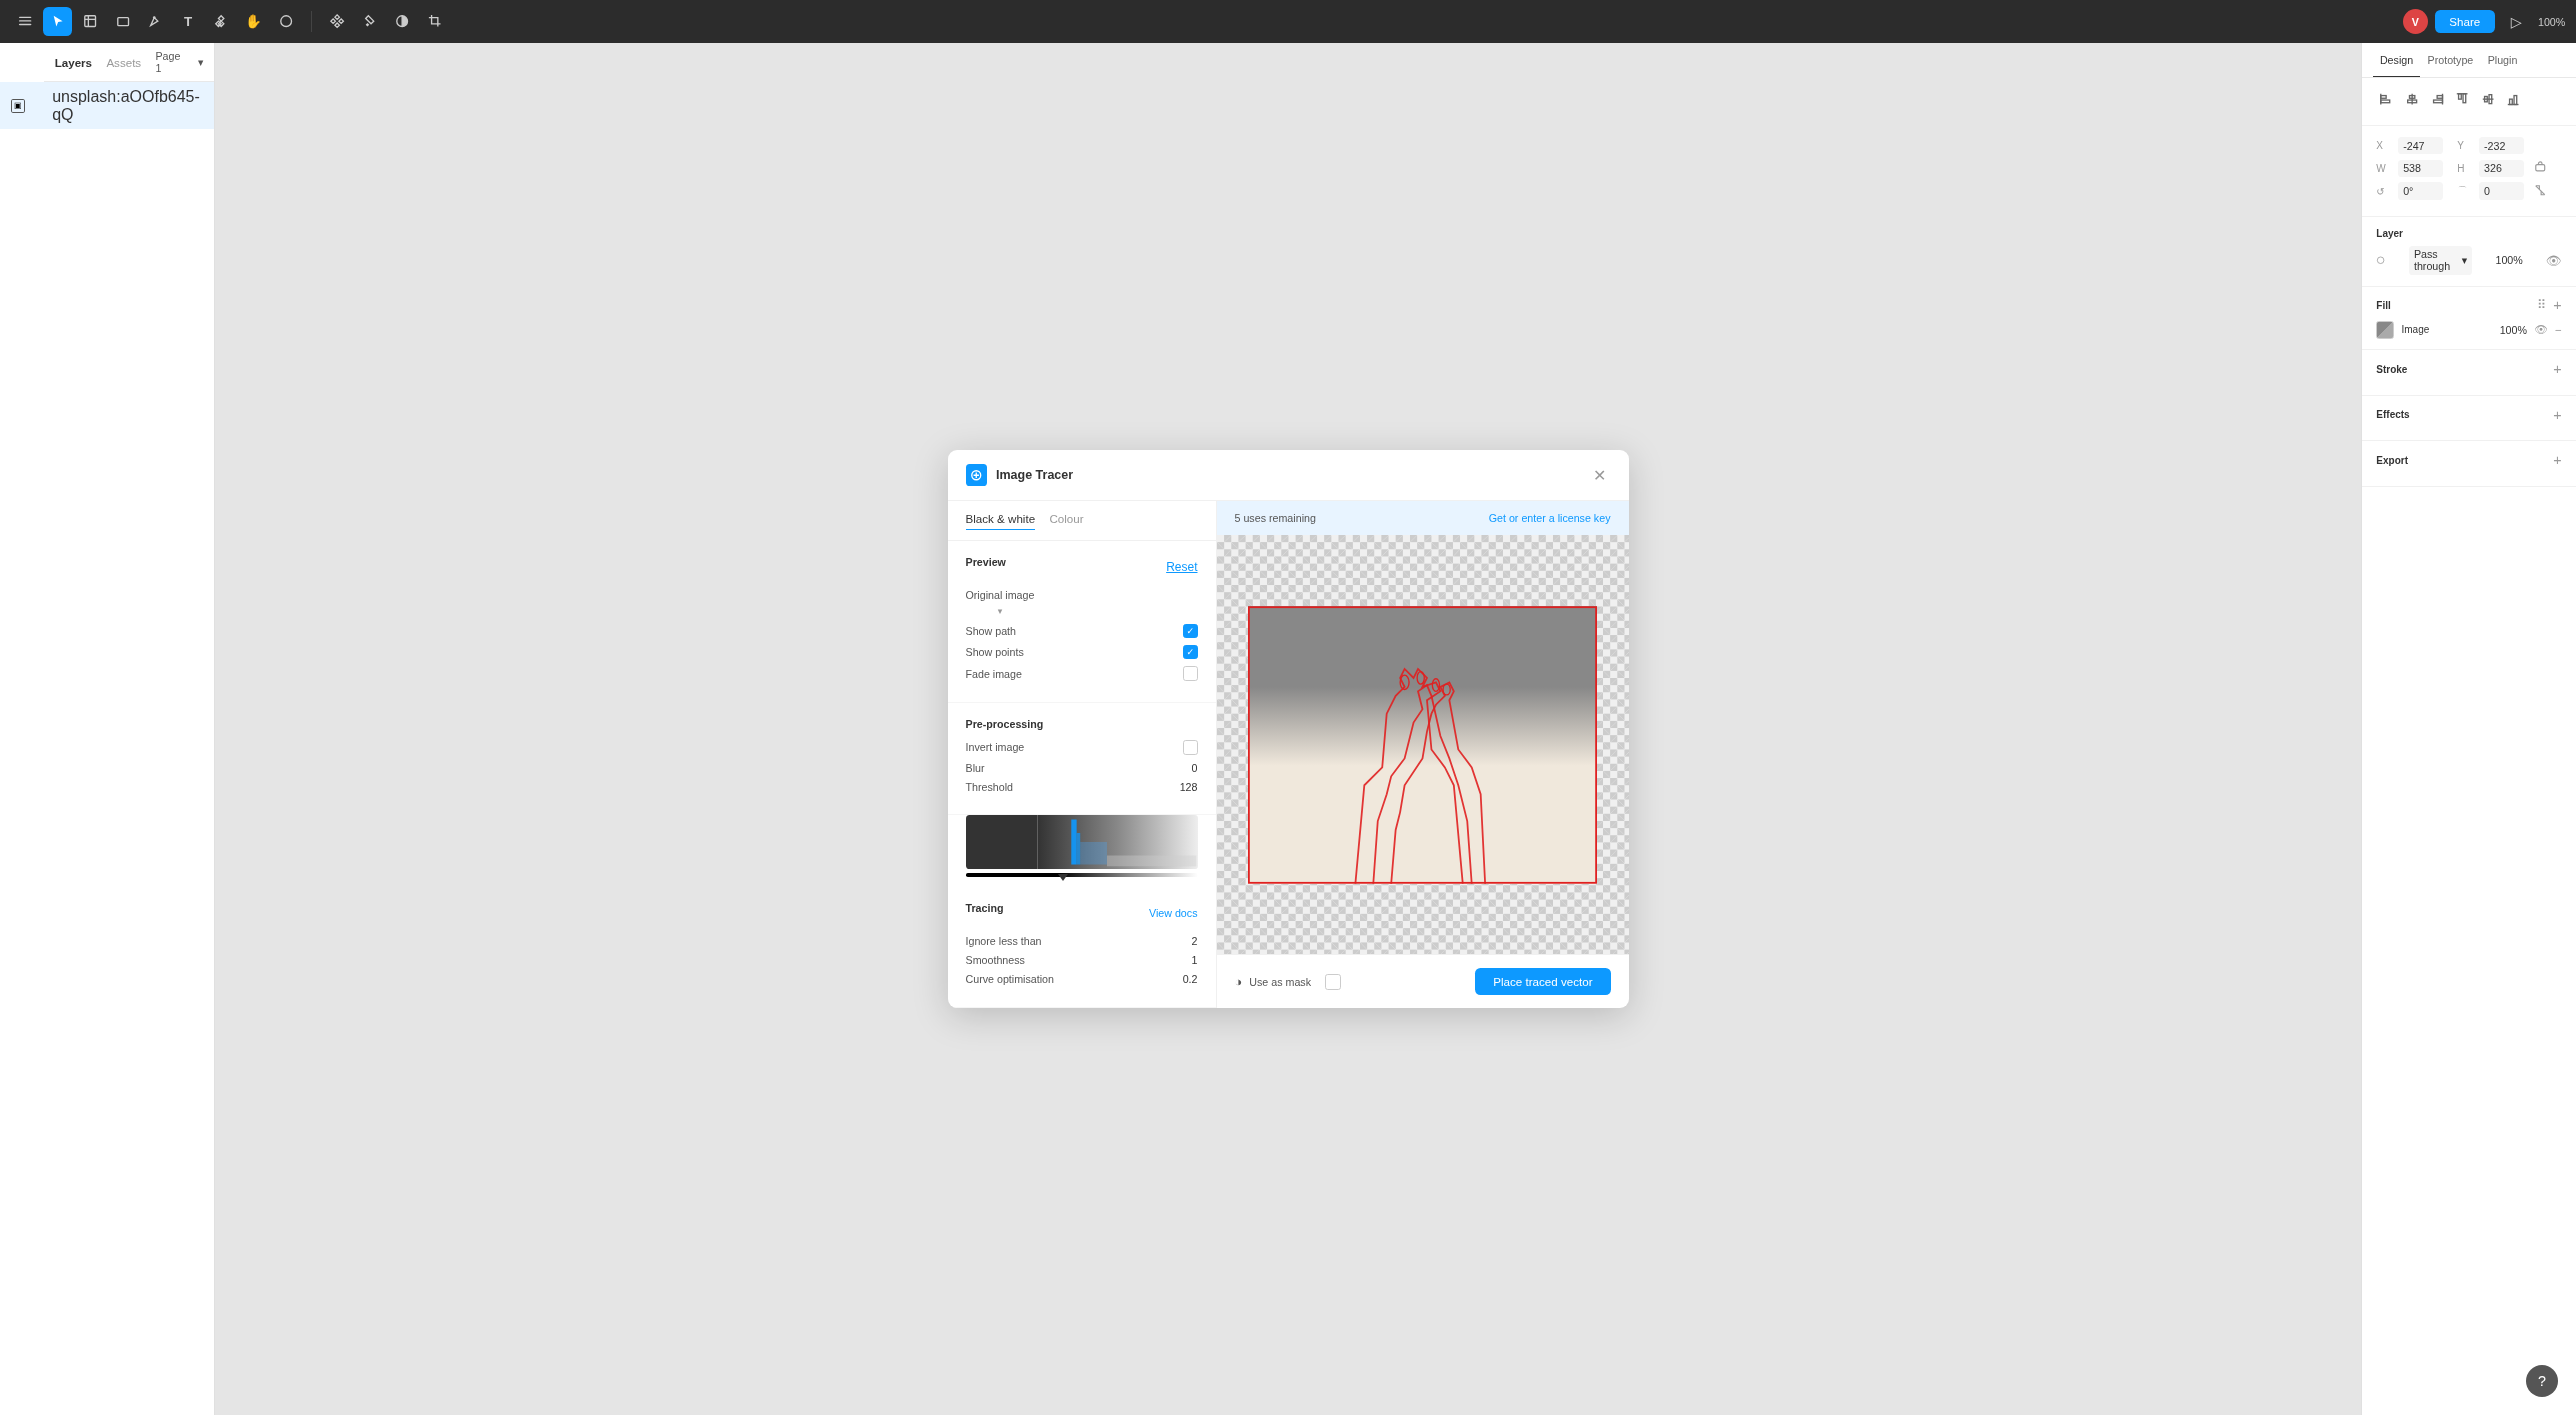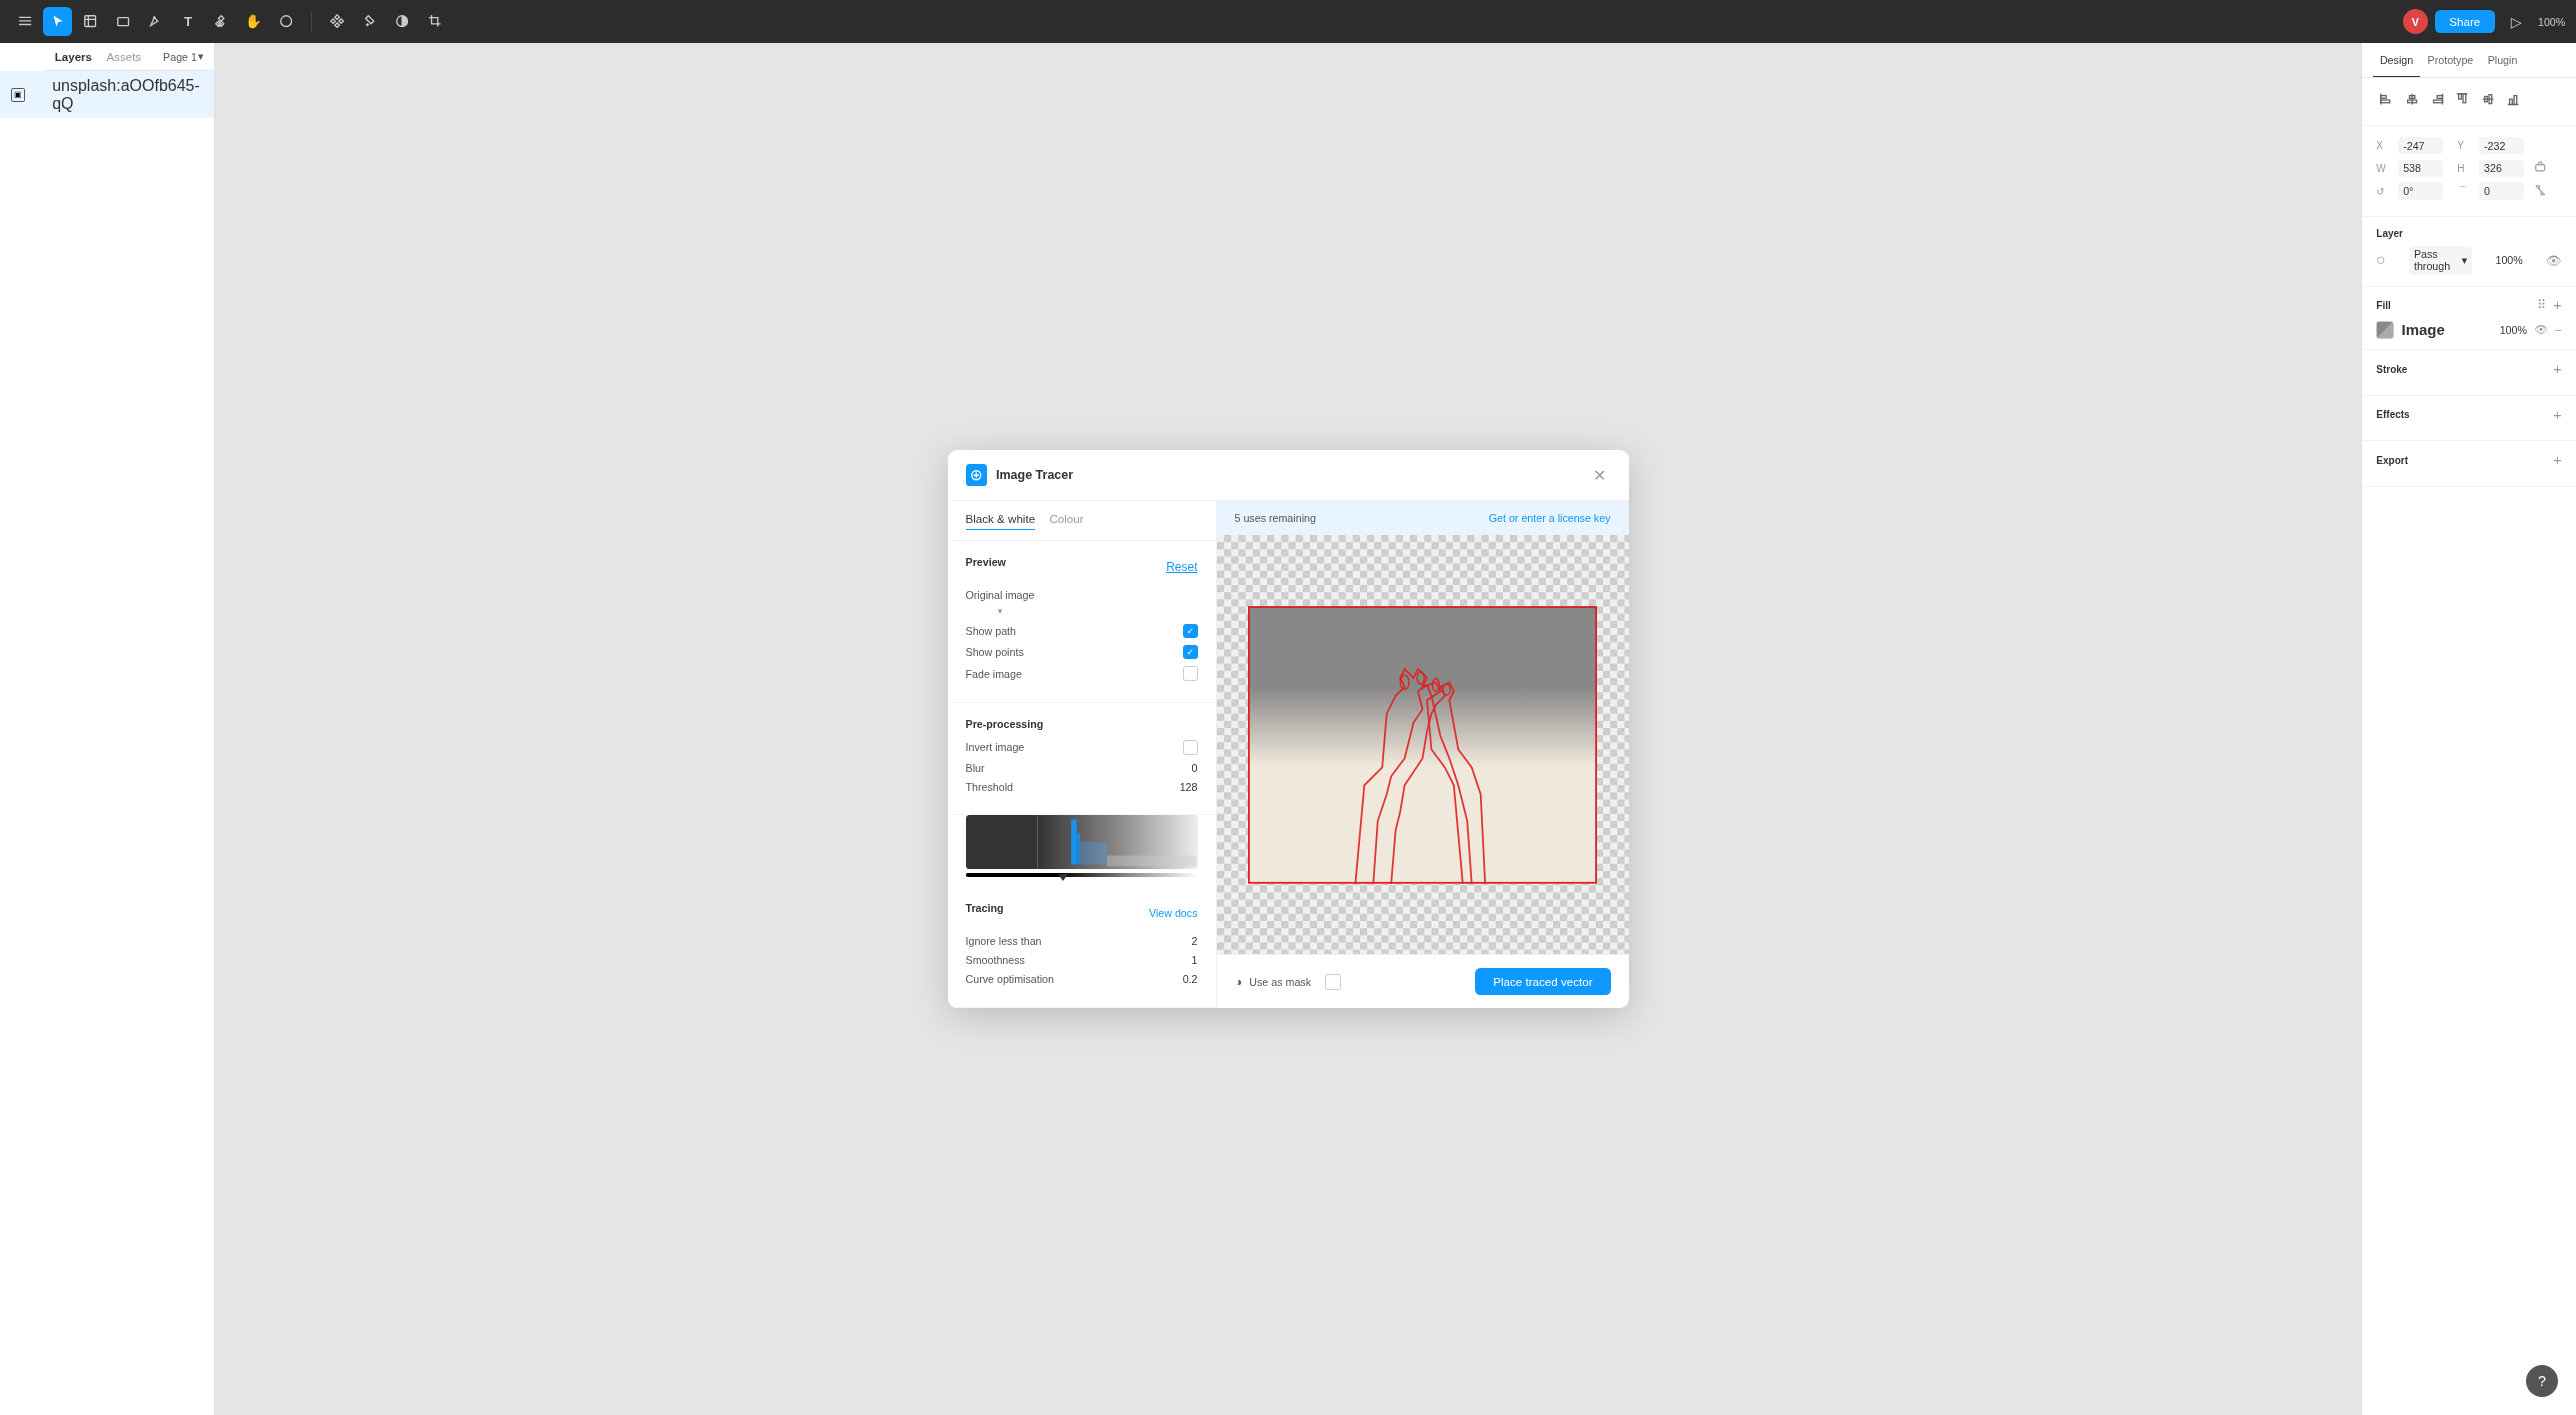--- a/index.html
+++ b/index.html
@@ -18,21 +18,21 @@
 
     
     .main { display: flex; flex: 1; overflow: hidden; }
 
     
     .left-panel { width: 215px; background: #fff; border-right: 0.9px solid #e0e0e0; display: flex; flex-direction: column; flex-shrink: 0; }
     .panel-tabs { display: flex; align-items: center; padding: 7.2px 10.7px; border-bottom: 0.9px solid #e8e8e8; gap: 14.3px; margin-left: 44px; }
     .panel-tab { font-size: 11.6px; color: #333; cursor: pointer; font-weight: 500; }
     .panel-tab.active { color: #333; font-weight: 600; }
     .panel-tab.inactive { color: #999; font-weight: 400; }
-    .page-selector { margin-left: auto; display: flex; align-items: center; gap: 1px; font-size: 10.7px; color: #555; cursor: pointer; }
+    .page-selector { margin-left: auto; display: flex; align-items: center; gap: 12px; font-size: 10.7px; color: #555; cursor: pointer; }
     .layer-item { display: flex; align-items: center; padding: 5.4px 10.7px; gap: 7.2px; background: #e8f4ff; cursor: pointer; }
     .layer-icon { width: 14.3px; height: 14.3px; border: 1.3px solid #555; border-radius: 1.8px; display: flex; align-items: center; justify-content: center; font-size: 8px; flex-shrink: 0; }
     .layer-name { font-size: 16px; color: #333; margin-left: 20px; }
 
     
     .canvas-area { flex: 1; background: #e5e5e5; display: flex; align-items: center; justify-content: center; position: relative; overflow: hidden; }
 
     
     .right-panel { width: 215px; background: #fff; border-left: 0.9px solid #e0e0e0; display: flex; flex-direction: column; flex-shrink: 0; overflow-y: auto; }
     .right-panel-tabs { display: flex; border-bottom: 0.9px solid #e8e8e8; padding: 0 10.7px; }
@@ -45,21 +45,21 @@
     .prop-label { font-size: 10px; color: #999; width: 14.3px; }
     .prop-value { font-size: 10.7px; color: #333; background: #f5f5f5; border-radius: 3.6px; padding: 2.7px 5.4px; min-width: 45px; }
     .layer-section { padding: 10.7px 14.3px; border-bottom: 0.9px solid #f0f0f0; }
     .layer-title { font-size: 10px; font-weight: 600; color: #333; margin-bottom: 7.2px; }
     .blend-row { display: flex; align-items: center; gap: 23px; }
     .blend-select { font-size: 10.7px; color: #333; background: #f5f5f5; border: none; border-radius: 3.6px; padding: 2.7px 5.4px; cursor: pointer; display: flex; align-items: center; gap: 3.6px; }
     .opacity-val { font-size: 10.7px; color: #333; margin-left: auto; }
     .fill-section { padding: 10.7px 14.3px; border-bottom: 0.9px solid #f0f0f0; }
     .fill-row { display: flex; align-items: center; gap: 7.2px; }
     .fill-icon { width: 18px; height: 18px; background: linear-gradient(135deg, #888 50%, #aaa 50%); border-radius: 2.7px; border: 0.9px solid #ccc; }
-    .fill-label { font-size: 15px; color: #333; font-weight: bold; }
+    .fill-label { font-size: 10px; color: #333; }
     .fill-pct { font-size: 10.7px; color: #333; margin-left: auto; }
     .section-add { margin-left: auto; color: #999; cursor: pointer; font-size: 14.3px; }
     .section-header { display: flex; align-items: center; margin-bottom: 7.2px; }
     .section-header-title { font-size: 10px; font-weight: 600; color: #333; }
     .plugin-section { padding: 10.7px 14.3px; border-bottom: 0.9px solid #f0f0f0; }
     .plugin-row { display: flex; align-items: center; gap: 5.4px; }
     .plugin-label { font-size: 10.7px; color: #333; }
     .plugin-sub { font-size: 10px; color: #aaa; margin-top: 3.6px; }
     .plugin-minus { margin-left: auto; color: #999; cursor: pointer; }
     .help-btn { position: fixed; bottom: 18px; right: 18px; width: 32px; height: 32px; border-radius: 50%; background: #555; color: #fff; display: flex; align-items: center; justify-content: center; font-size: 14.3px; cursor: pointer; }

